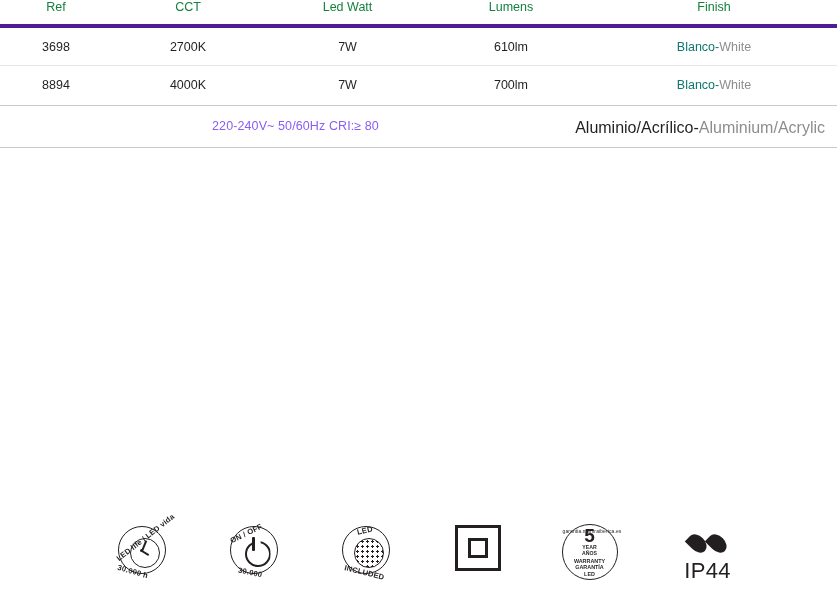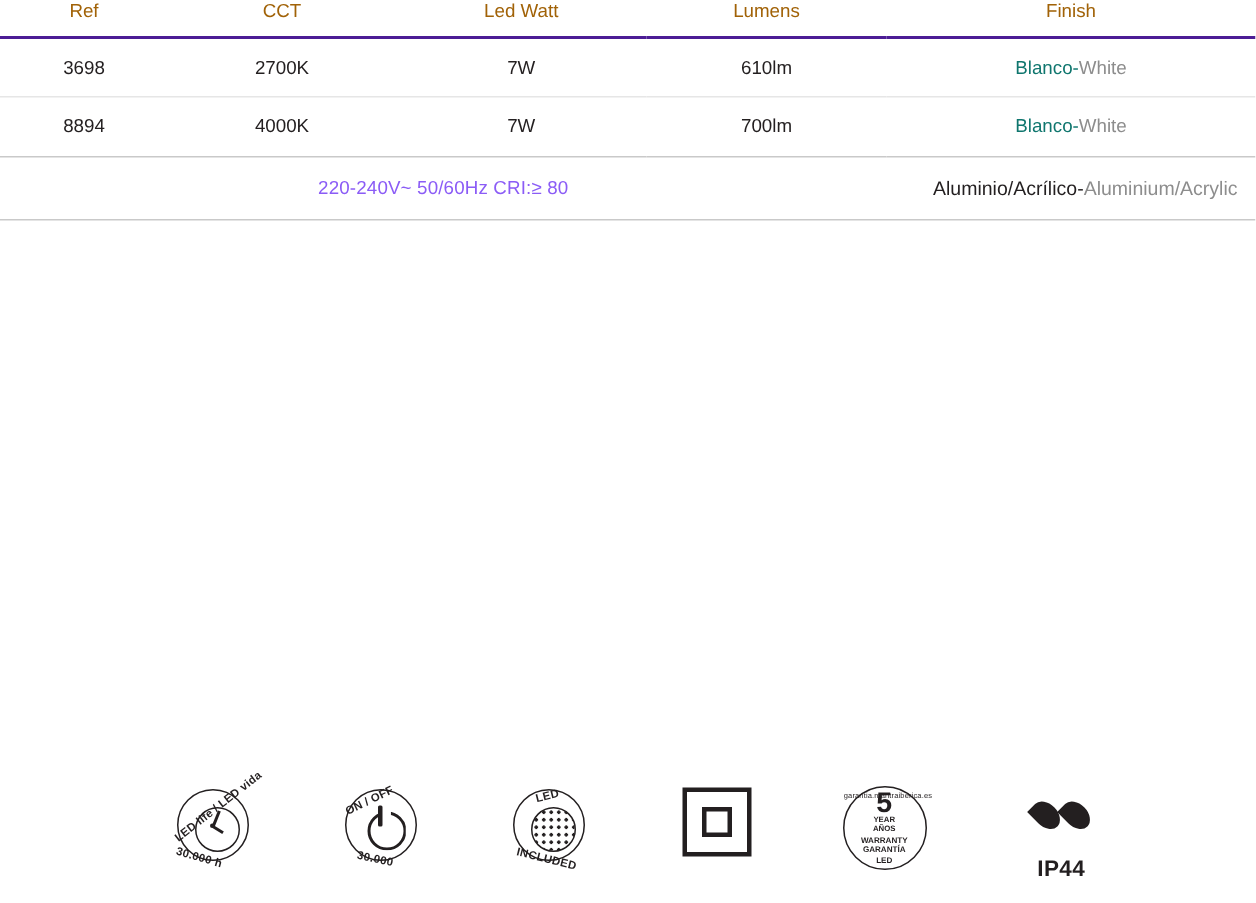--- a/index.html
+++ b/index.html
@@ -24,24 +24,24 @@
   }
   .spec-table col.c-ref    { width: 112px; }
   .spec-table col.c-cct    { width: 152px; }
   .spec-table col.c-watt   { width: 167px; }
   .spec-table col.c-lum    { width: 160px; }
   .spec-table col.c-finish { width: 246px; }
 
   .spec-table thead th {
     font-weight: 400;
     font-size: 12.5px;
-    color: #a16207;
+    color: #15803d;
     padding: 0 0 10px 0;
     text-align: center;
-    border-bottom: 2px solid #4c1d95;
+    border-bottom: 4px solid #4c1d95;
   }
   .spec-table tbody td {
     font-size: 12.5px;
     color: #231f20;
     text-align: center;
     height: 39.5px;
     padding: 0;
     border-bottom: 1px solid #e6e6e6;
   }
   .spec-table tbody tr:last-child td {
@@ -64,21 +64,21 @@
     text-align: center;
     font-size: 12.5px;
     letter-spacing: 0.1px;
     
     width: 591px;
     color: #8b5cf6;
   }
   .footer-row .material {
     position: absolute;
     right: 12px; top: 13px;
-    font-size: 13px;
+    font-size: 16px;
     white-space: nowrap;
   }
   .mat-es { color: #231f20; }
   .mat-en { color: #8d8d8d; }
 
   
   .icon-strip {
     position: absolute;
     left: 0;
     top: 524px;
@@ -225,24 +225,24 @@
   
   .ip-item { width: 86px; }
   .drops { display: flex; gap: 5px; justify-content: center; height: 30px; align-items: flex-end;}
   .drop {
     width: 15px; height: 21px;
     background: #231f20;
     border-radius: 0 50% 50% 50%;
     transform: rotate(-45deg);
   }
   .ip-label {
-    font-size: 15px;
-    font-weight: 700;
+    font-size: 22px;
+    font-weight: 400;
     letter-spacing: 0.3px;
-    margin-top: 17px;
+    margin-top: 4px;
   }
 </style>
 </head>
 <body>
 
 <div class="page">
 
   <table class="spec-table">
     <colgroup>
       <col class="c-ref">

